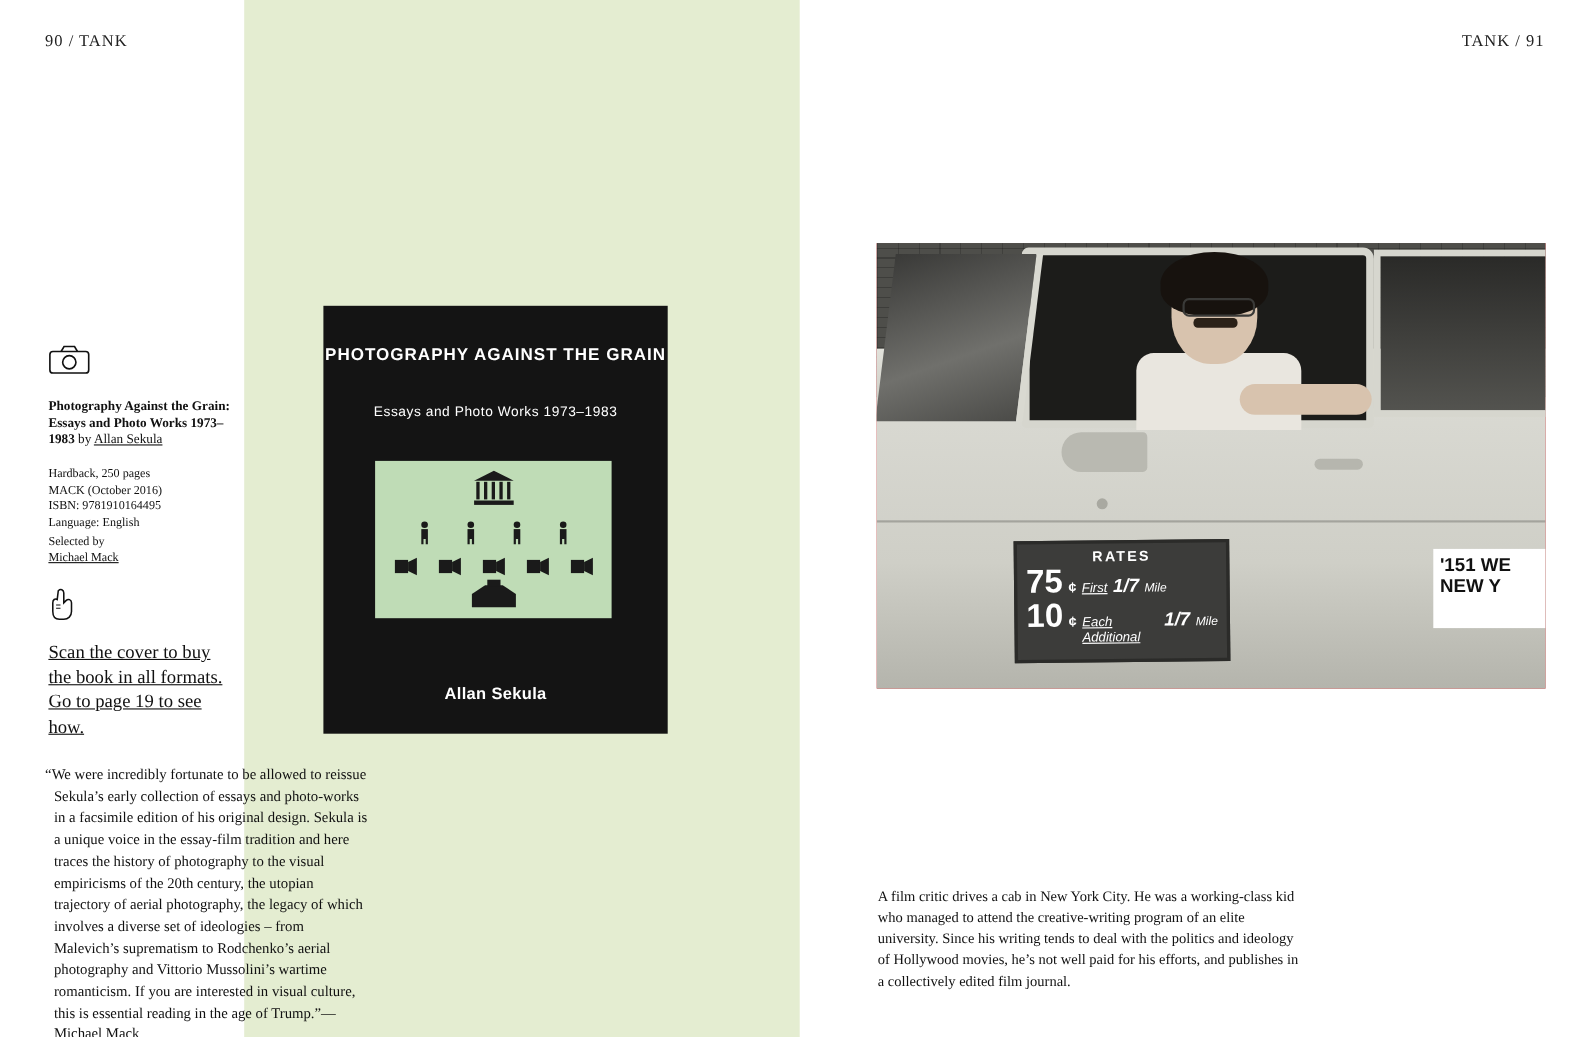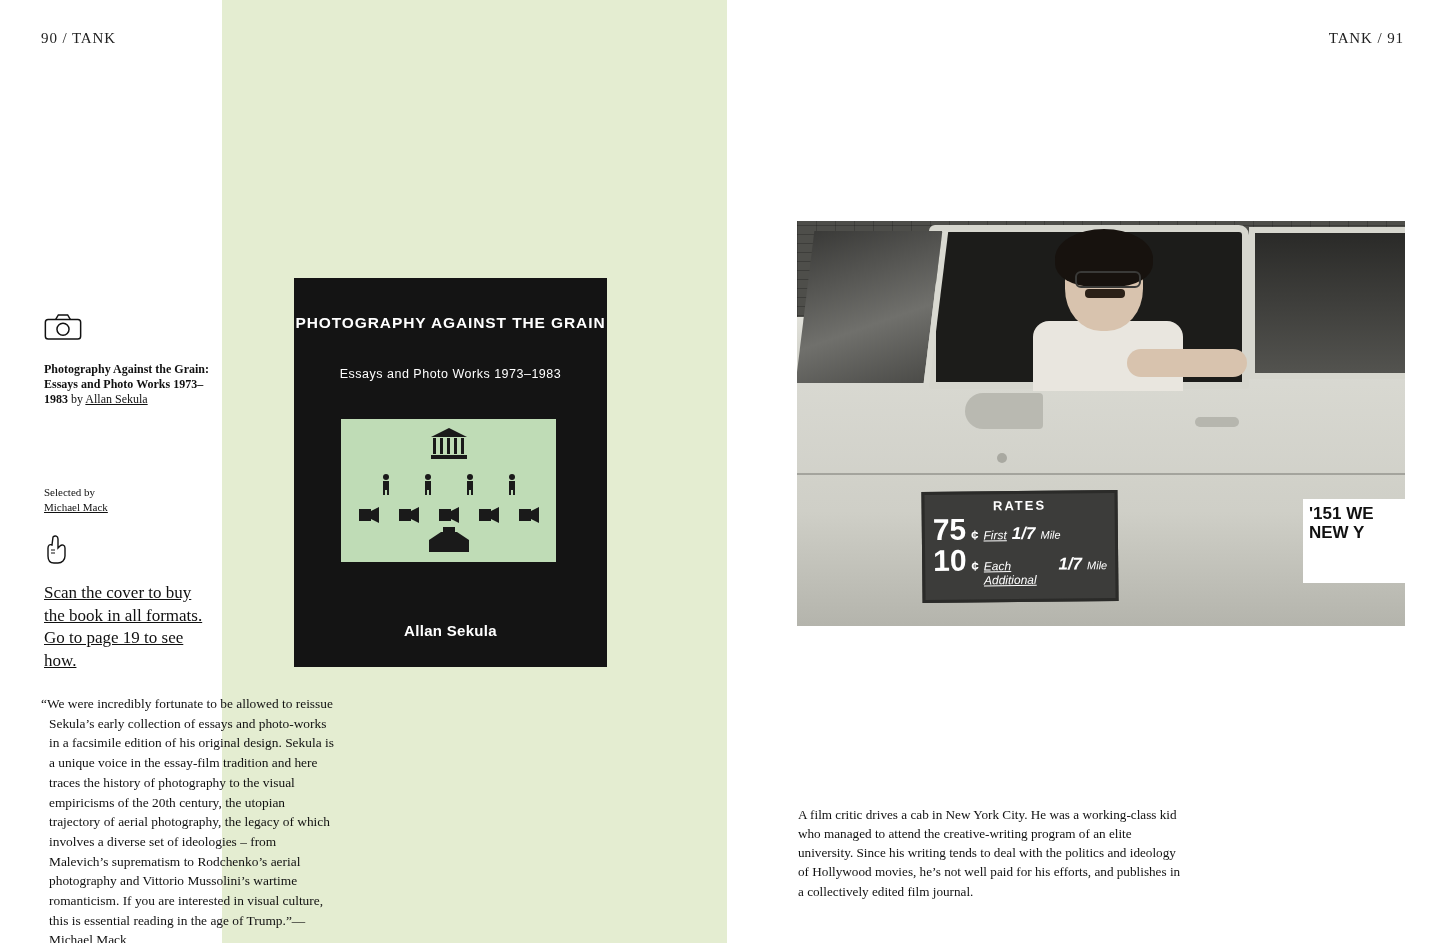--- a/index.html
+++ b/index.html
@@ -281,21 +281,21 @@
   .rates-row .ital { font-style: italic; font-size: 12px; text-decoration: underline; }
   .rates-row .frac { font-size: 17px; font-weight: bold; font-style: italic; }
   .rates-row .mile { font-size: 11px; font-style: italic; }
   .plate-sign {
     position: absolute;
     right: 0; top: 278px;
     width: 92px; height: 62px;
     background: #fff; color: #111;
     font-family: "Liberation Sans", sans-serif;
     font-weight: bold; font-size: 17px;
-    padding: 6px 4px 16px 6px;
+    padding: 6px 4px 4px 6px;
     line-height: 1.1;
   }
   .raem {
     position: absolute; right: 4px; top: 238px;
     color: #efefe9; font-family: "Liberation Sans", sans-serif;
     font-weight: bold; font-size: 17px; letter-spacing: 1px;
   }
   .photo .handle {
     position: absolute; left: 398px; top: 196px; width: 44px; height: 10px;
     background: #b6b6ae; border-radius: 5px;
@@ -332,20 +332,26 @@
     <rect x="1" y="6" width="38" height="21" rx="3" fill="none" stroke="#111" stroke-width="1.6"></rect>
     <path d="M12 6 L15 1 L25 1 L28 6" fill="none" stroke="#111" stroke-width="1.6"></path>
     <circle cx="20" cy="16.5" r="6.5" fill="none" stroke="#111" stroke-width="1.6"></circle>
   </svg>
 
   <div class="meta-block meta-title">
     <span>Photography Against the Grain: Essays and Photo Works 1973–1983</span>
     <span class="byline"><span>by </span><u>Allan Sekula</u></span>
   </div>
 
+  <div class="meta-block meta-specs">
+    <div>Hardback, 250 pages</div>
+    <div>MACK (October 2016)</div>
+    <div>ISBN: 9781910164495</div>
+    <div>Language: English</div>
+  </div>
 
   <div class="meta-block meta-selected">
     <div>Selected by</div>
     <u>Michael Mack</u>
   </div>
 
   <svg class="hand-icon" viewBox="0 0 28 30">
     <path d="M9 3 C11 1 14 2 14 5 L14 14 L16 12 C18 10 21 11 21 14 L21 22 C21 26 18 29 14 29 L10 29 C6 29 4 26 4 22 L4 14 C4 11 6 10 8 11 Z" fill="none" stroke="#111" stroke-width="1.4"></path>
     <path d="M7 16 L11 16 M7 19 L11 19" stroke="#111" stroke-width="1"></path>
   </svg>

